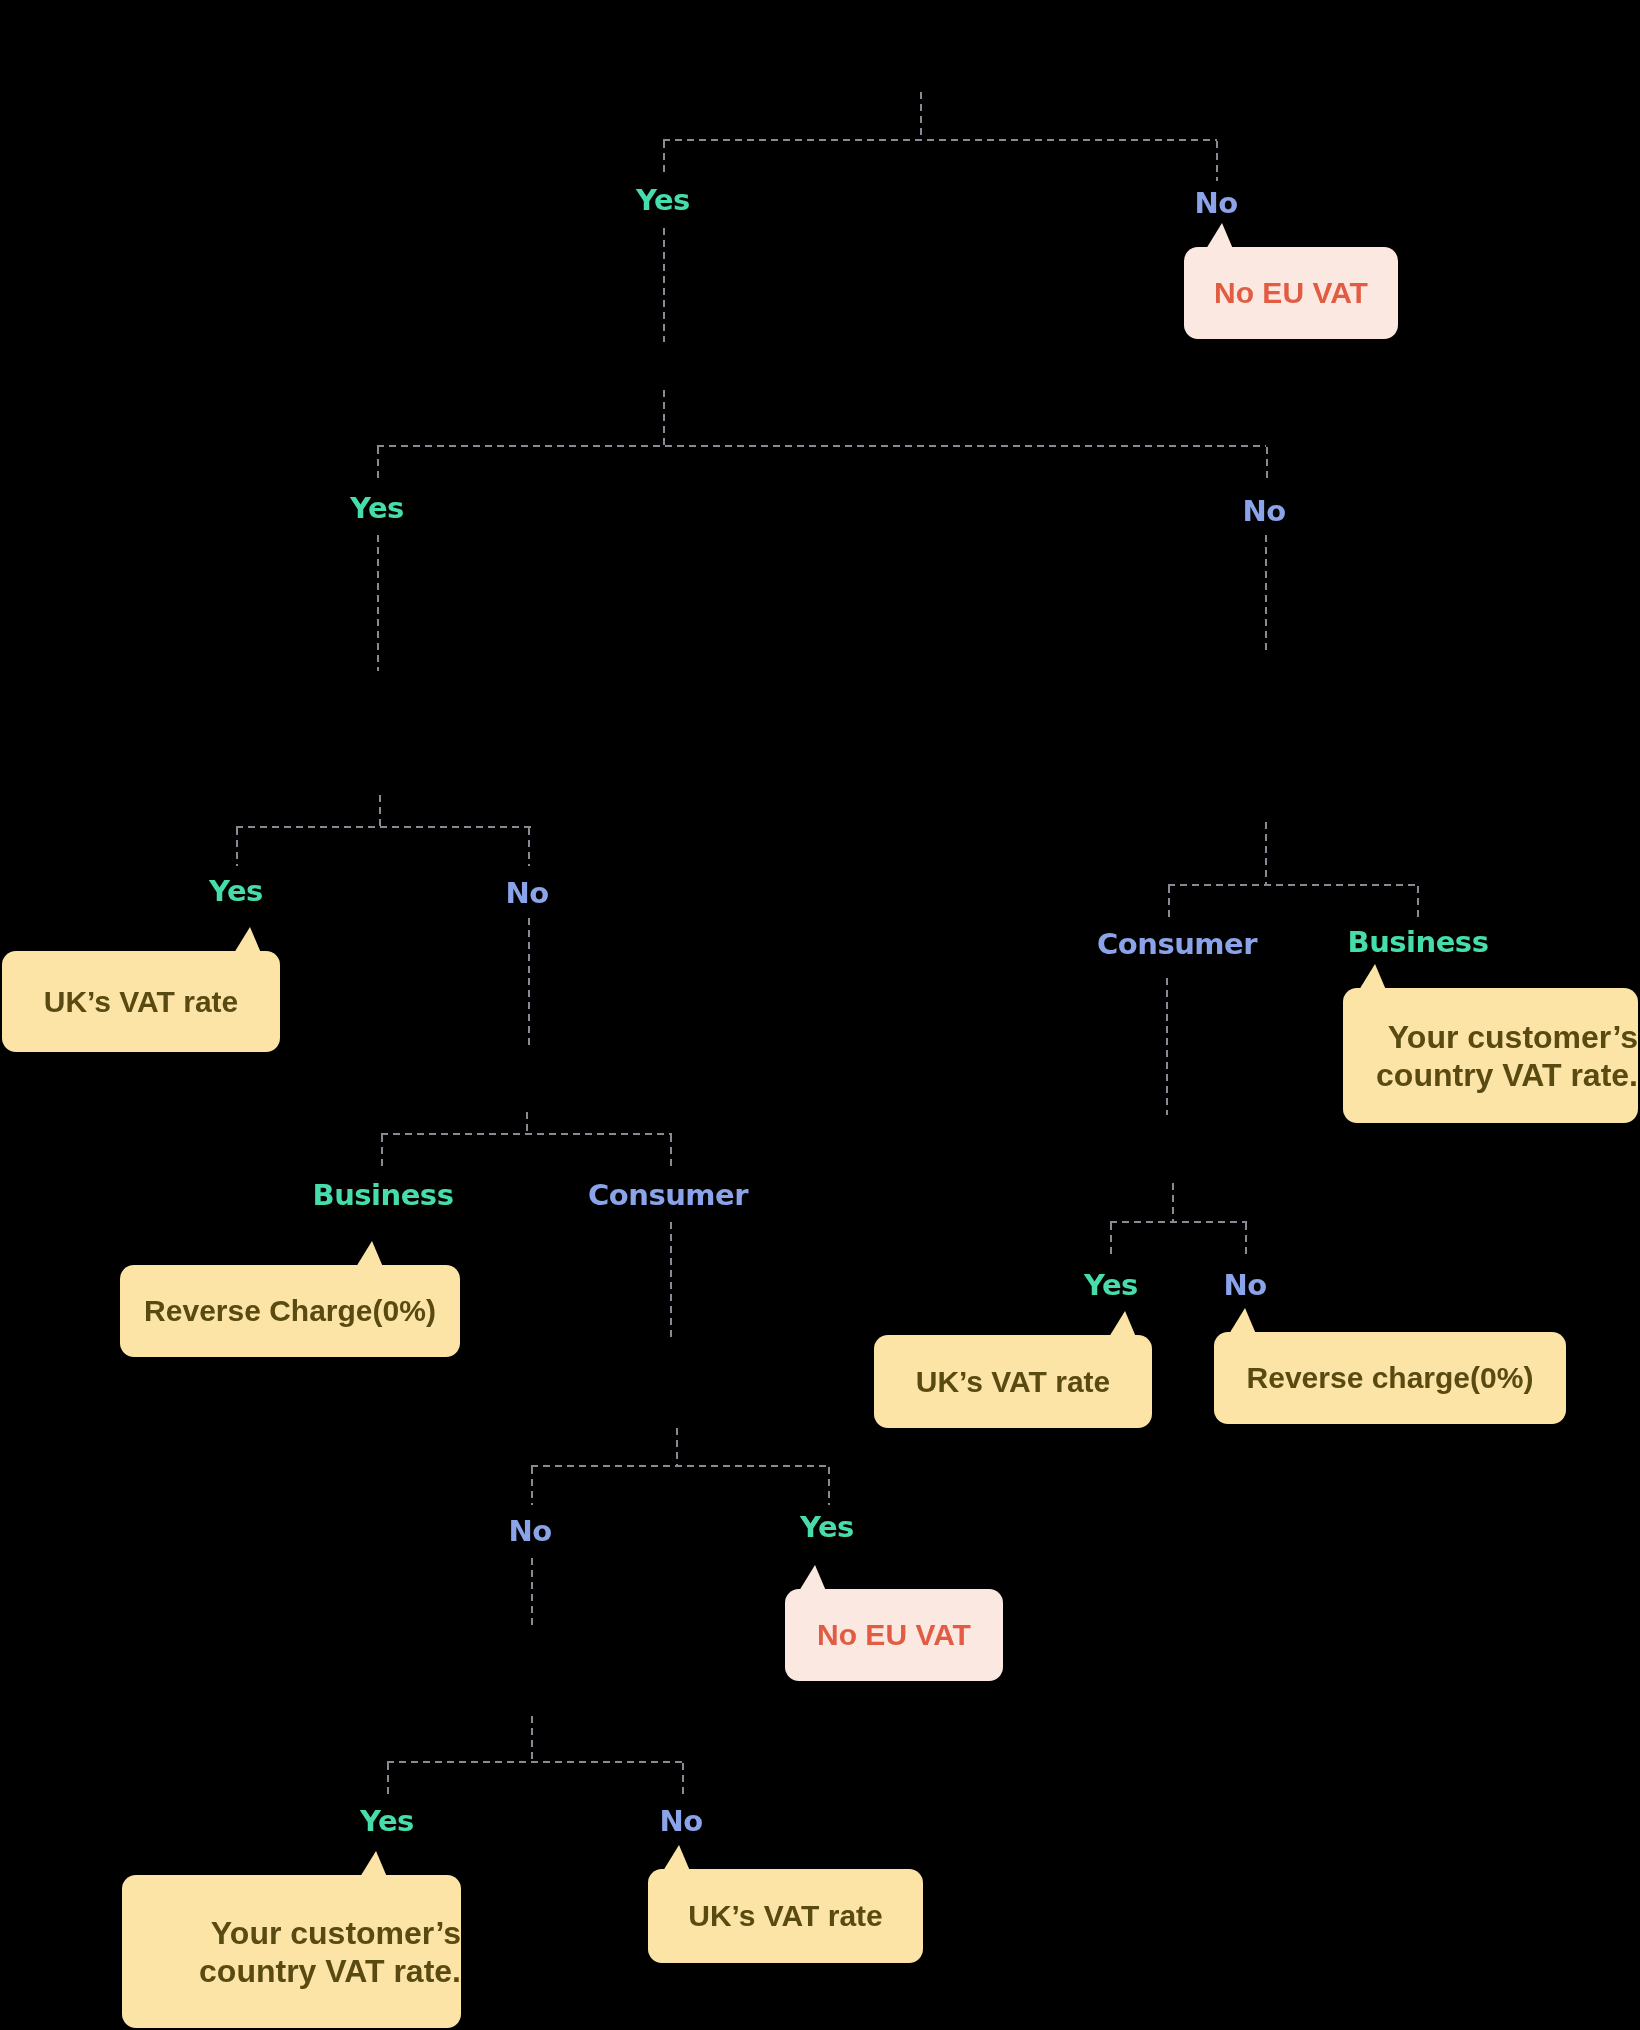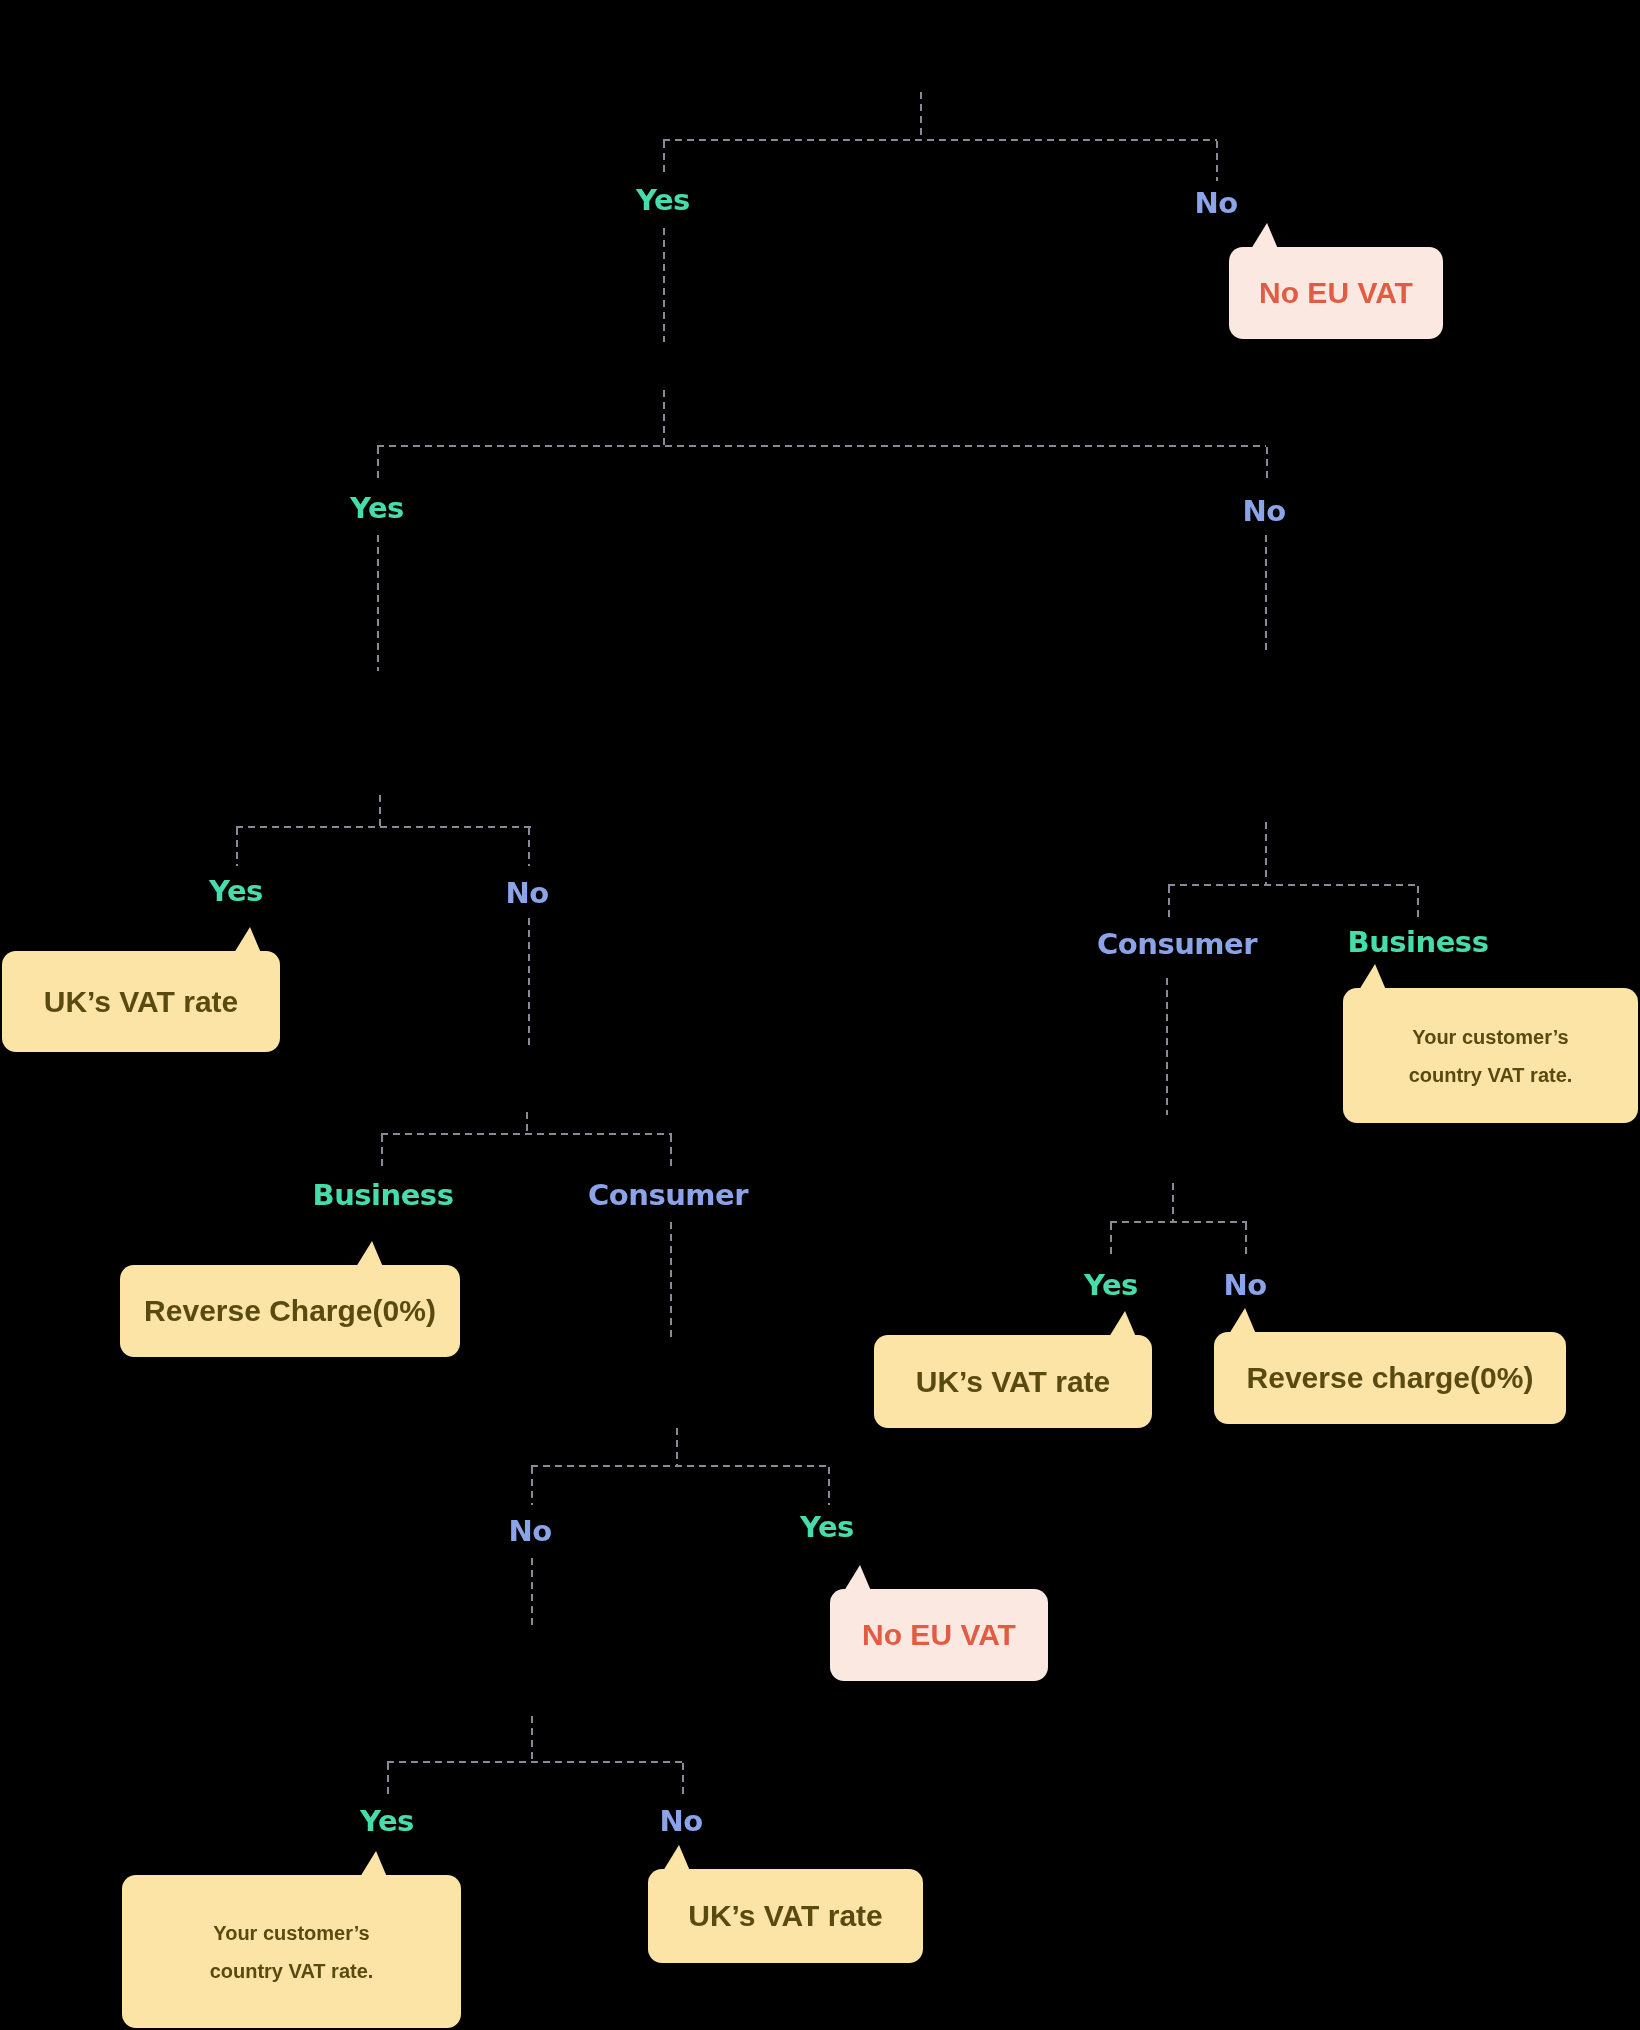--- a/index.html
+++ b/index.html
@@ -15,22 +15,22 @@
   .vl{position:absolute;width:2px;
       background:repeating-linear-gradient(180deg,var(--line) 0 7px,transparent 7px 12px);}
   .lbl{position:absolute;transform:translateX(-50%);white-space:nowrap;
        font:700 29px "DejaVu Sans",sans-serif;letter-spacing:-0.5px;}
   .lbl.yes{color:var(--yes);}
   .lbl.no{color:var(--no);}
   .box{position:absolute;border-radius:14px;display:flex;flex-direction:column;
        align-items:center;justify-content:center;text-align:center;
        font:700 30px "Liberation Sans",sans-serif;line-height:38px;}
   .box.yellow{background:var(--answer-bg);color:var(--answer-text);--tail-bg:var(--answer-bg);}
-  .box.pink{background:var(--stop-bg);color:var(--stop-text);margin-left:45px;--tail-bg:var(--stop-bg);}
-  .box.twoline{font-size:20px;}
+  .box.pink{background:var(--stop-bg);color:var(--stop-text);--tail-bg:var(--stop-bg);}
+  .box.twoline{font-size:32px;align-items:flex-end;}
   .box::before{content:"";position:absolute;top:-24px;left:var(--tail-x,20px);
        border-left:16px solid transparent;border-right:11px solid transparent;
        border-bottom:26px solid var(--tail-bg);}
 </style>
 </head>
 <body>
 
 <div class="canvas">
 
   <div class="vl" style="left:920px;top:92px;height:47px"></div>

